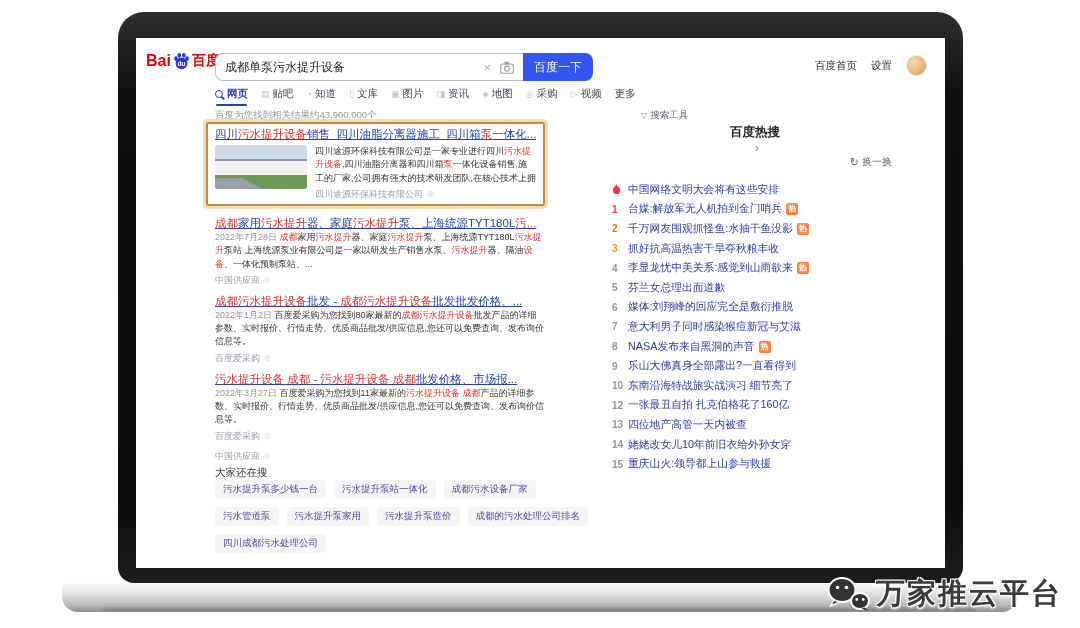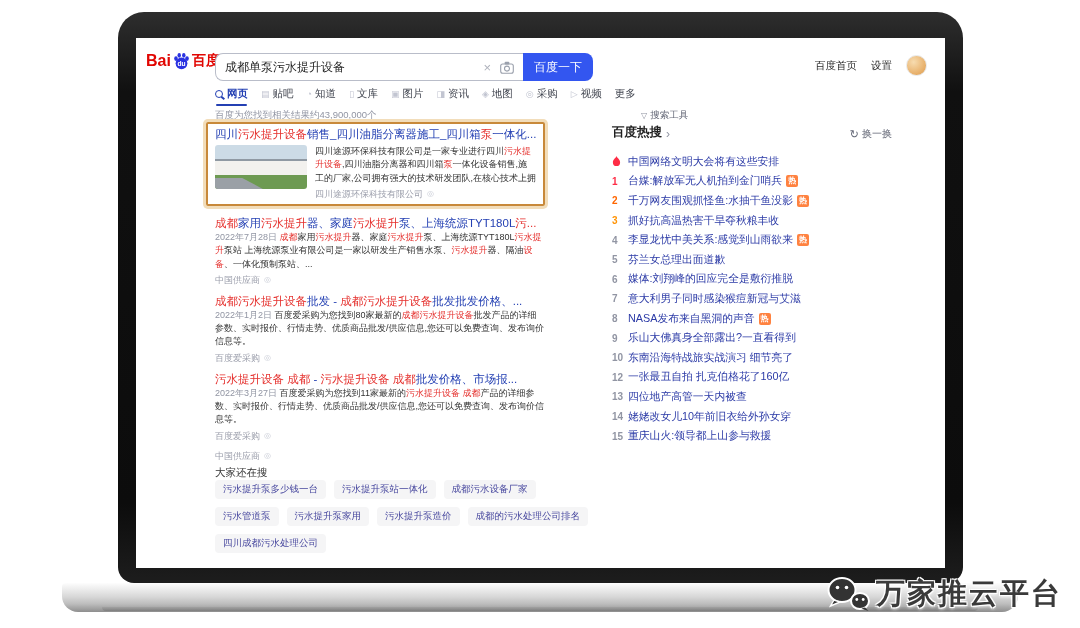--- a/index.html
+++ b/index.html
@@ -46,21 +46,21 @@
   .mag::after{content:'';position:absolute;width:4px;height:1.5px;background:#2440b3;right:-3px;bottom:-1px;transform:rotate(40deg);}
 
   .meta-row{position:absolute;left:79px;top:71px;width:560px;font-size:9.5px;color:#9195a3;}
   .tools{position:absolute;left:426px;top:0;color:#626675;display:flex;gap:3px;align-items:center;}
   .tools i{font-style:normal;font-size:8px;color:#8f93a0;}
 
   .results{position:absolute;left:79px;top:84px;width:330px;}
   .result{margin-bottom:8px;}
   .result.hl-box{box-sizing:border-box;border:2px solid #c8893a;box-shadow:0 0 0 3px #f2ddba;
     border-radius:2px;padding:3px 7px 4px;margin-left:-9px;margin-bottom:10px;width:339px;}
-  .r-title{display:block;font-size:11.5px;line-height:15px;color:#2440b3;
+  .r-title{display:block;font-size:11.5px;line-height:15px;color:#2440b3;text-decoration:underline;
     white-space:nowrap;overflow:hidden;cursor:pointer;}
   .r-title .hl{color:#e5302d;}
   .r-body{display:flex;gap:8px;margin-top:3px;}
   .thumb{flex:0 0 92px;height:44px;border-radius:3px;position:relative;overflow:hidden;
     background:linear-gradient(180deg,#ccdbe6 0%,#ccdbe6 32%,#8f99a3 32%,#8f99a3 37%,#f2f1ee 37%,#f2f1ee 69%,#6d9a52 69%,#6d9a52 100%);}
   .thumb::after{content:'';position:absolute;left:0;bottom:0;width:52%;height:26%;background:#9aa0a6;
     clip-path:polygon(0 0,55% 0,100% 100%,0 100%);}
   .r-col{flex:1;min-width:0;}
   .r-desc{font-size:9px;line-height:13.3px;color:#333;}
   .r-desc.clamp3{max-height:40px;overflow:hidden;}
@@ -68,21 +68,21 @@
   .r-date{color:#9195a3;}
   .r-src{margin-top:3px;font-size:9px;line-height:12px;color:#9b9eab;display:flex;gap:4px;align-items:center;}
   .src-ic{font-style:normal;color:#c9ccd6;font-size:8px;}
 
   .related{position:absolute;left:79px;top:428px;width:378px;}
   .related-title{font-size:10.5px;color:#333;}
   .chips{display:flex;flex-wrap:wrap;gap:8px;width:378px;}
   .chip{background:#f5f5f6;color:#47479e;font-size:9.5px;padding:3px 8px;border-radius:4px;white-space:nowrap;cursor:pointer;}
 
   .hot{position:absolute;left:476px;top:86px;width:286px;}
-  .hot-head{display:flex;align-items:flex-end;font-size:12.5px;font-weight:bold;color:#1f1f1f;}
+  .hot-head{display:flex;align-items:center;font-size:12.5px;font-weight:bold;color:#1f1f1f;flex-direction:column;}
   .hot-arr{font-weight:normal;color:#9195a3;margin-left:4px;font-size:12px;}
   .refresh{margin-left:auto;margin-right:6px;font-weight:normal;font-size:10px;color:#626675;
     display:flex;gap:3px;align-items:center;cursor:pointer;}
   .refresh i{font-style:normal;font-size:11px;}
   #hotlist{list-style:none;margin:11px 0 0;padding:0;}
   #hotlist li{display:flex;align-items:center;height:19.6px;font-size:10.8px;cursor:pointer;}
   .rank{flex:0 0 16px;font-size:10px;font-weight:bold;color:#9195a3;}
   .rank-1{color:#fe2d46;}.rank-2{color:#ff6600;}.rank-3{color:#ff9406;}
   .rank.pin{display:flex;align-items:center;}
   .hot-text{color:#2b3aa6;white-space:nowrap;overflow:hidden;text-overflow:ellipsis;}

